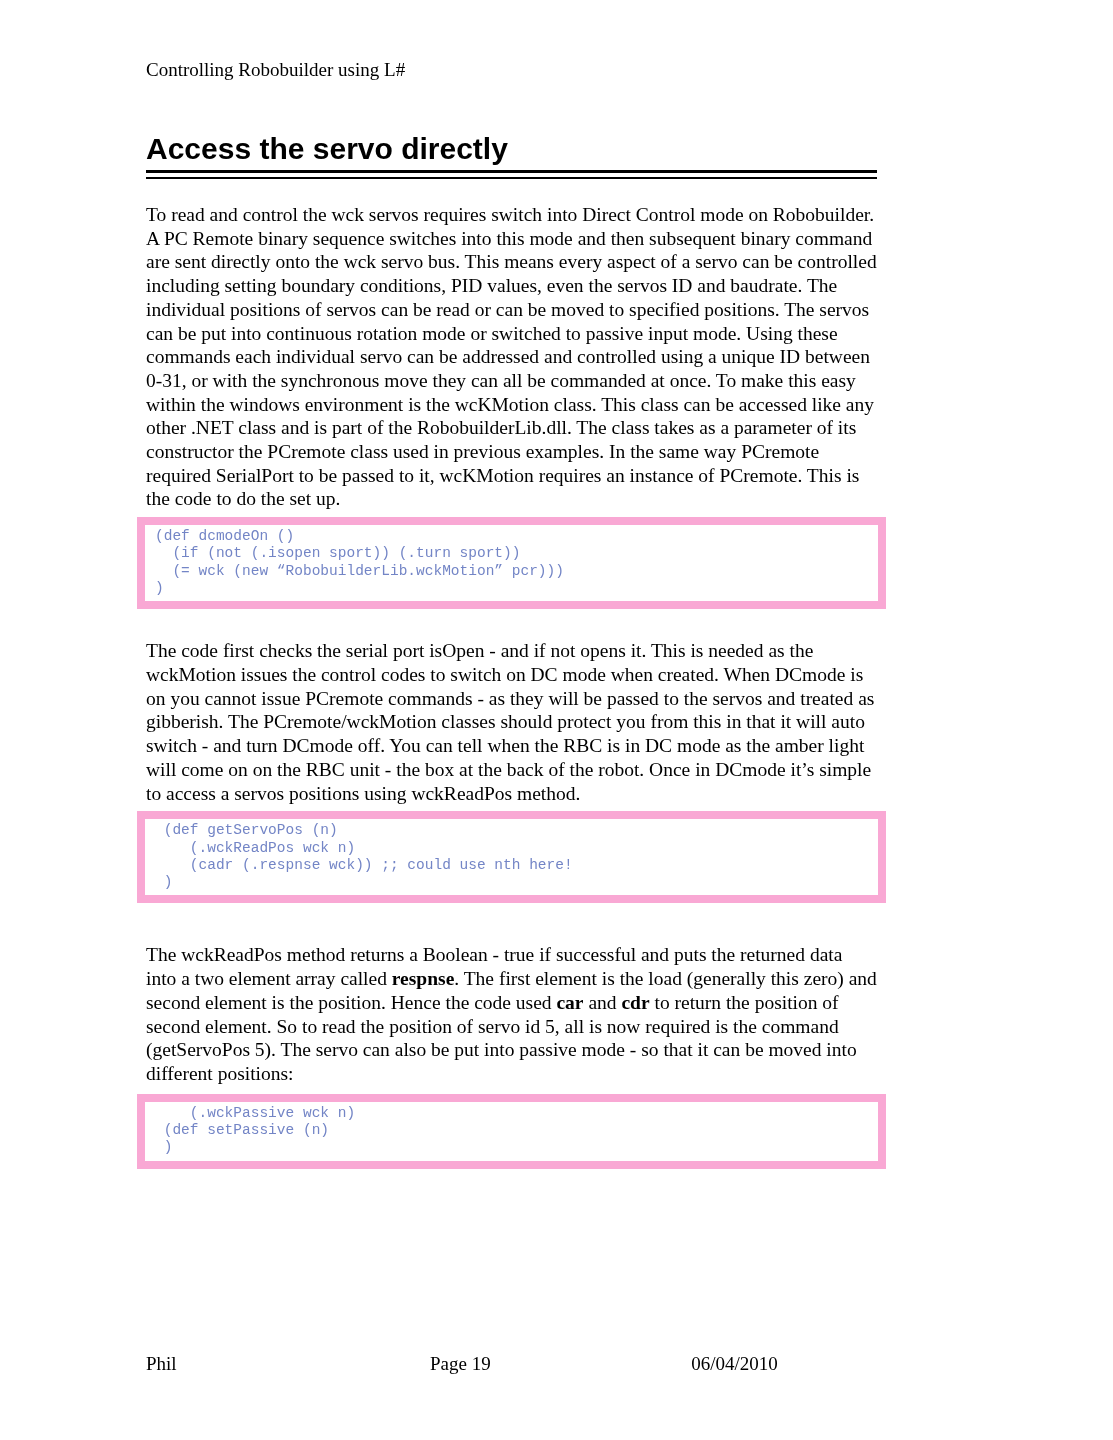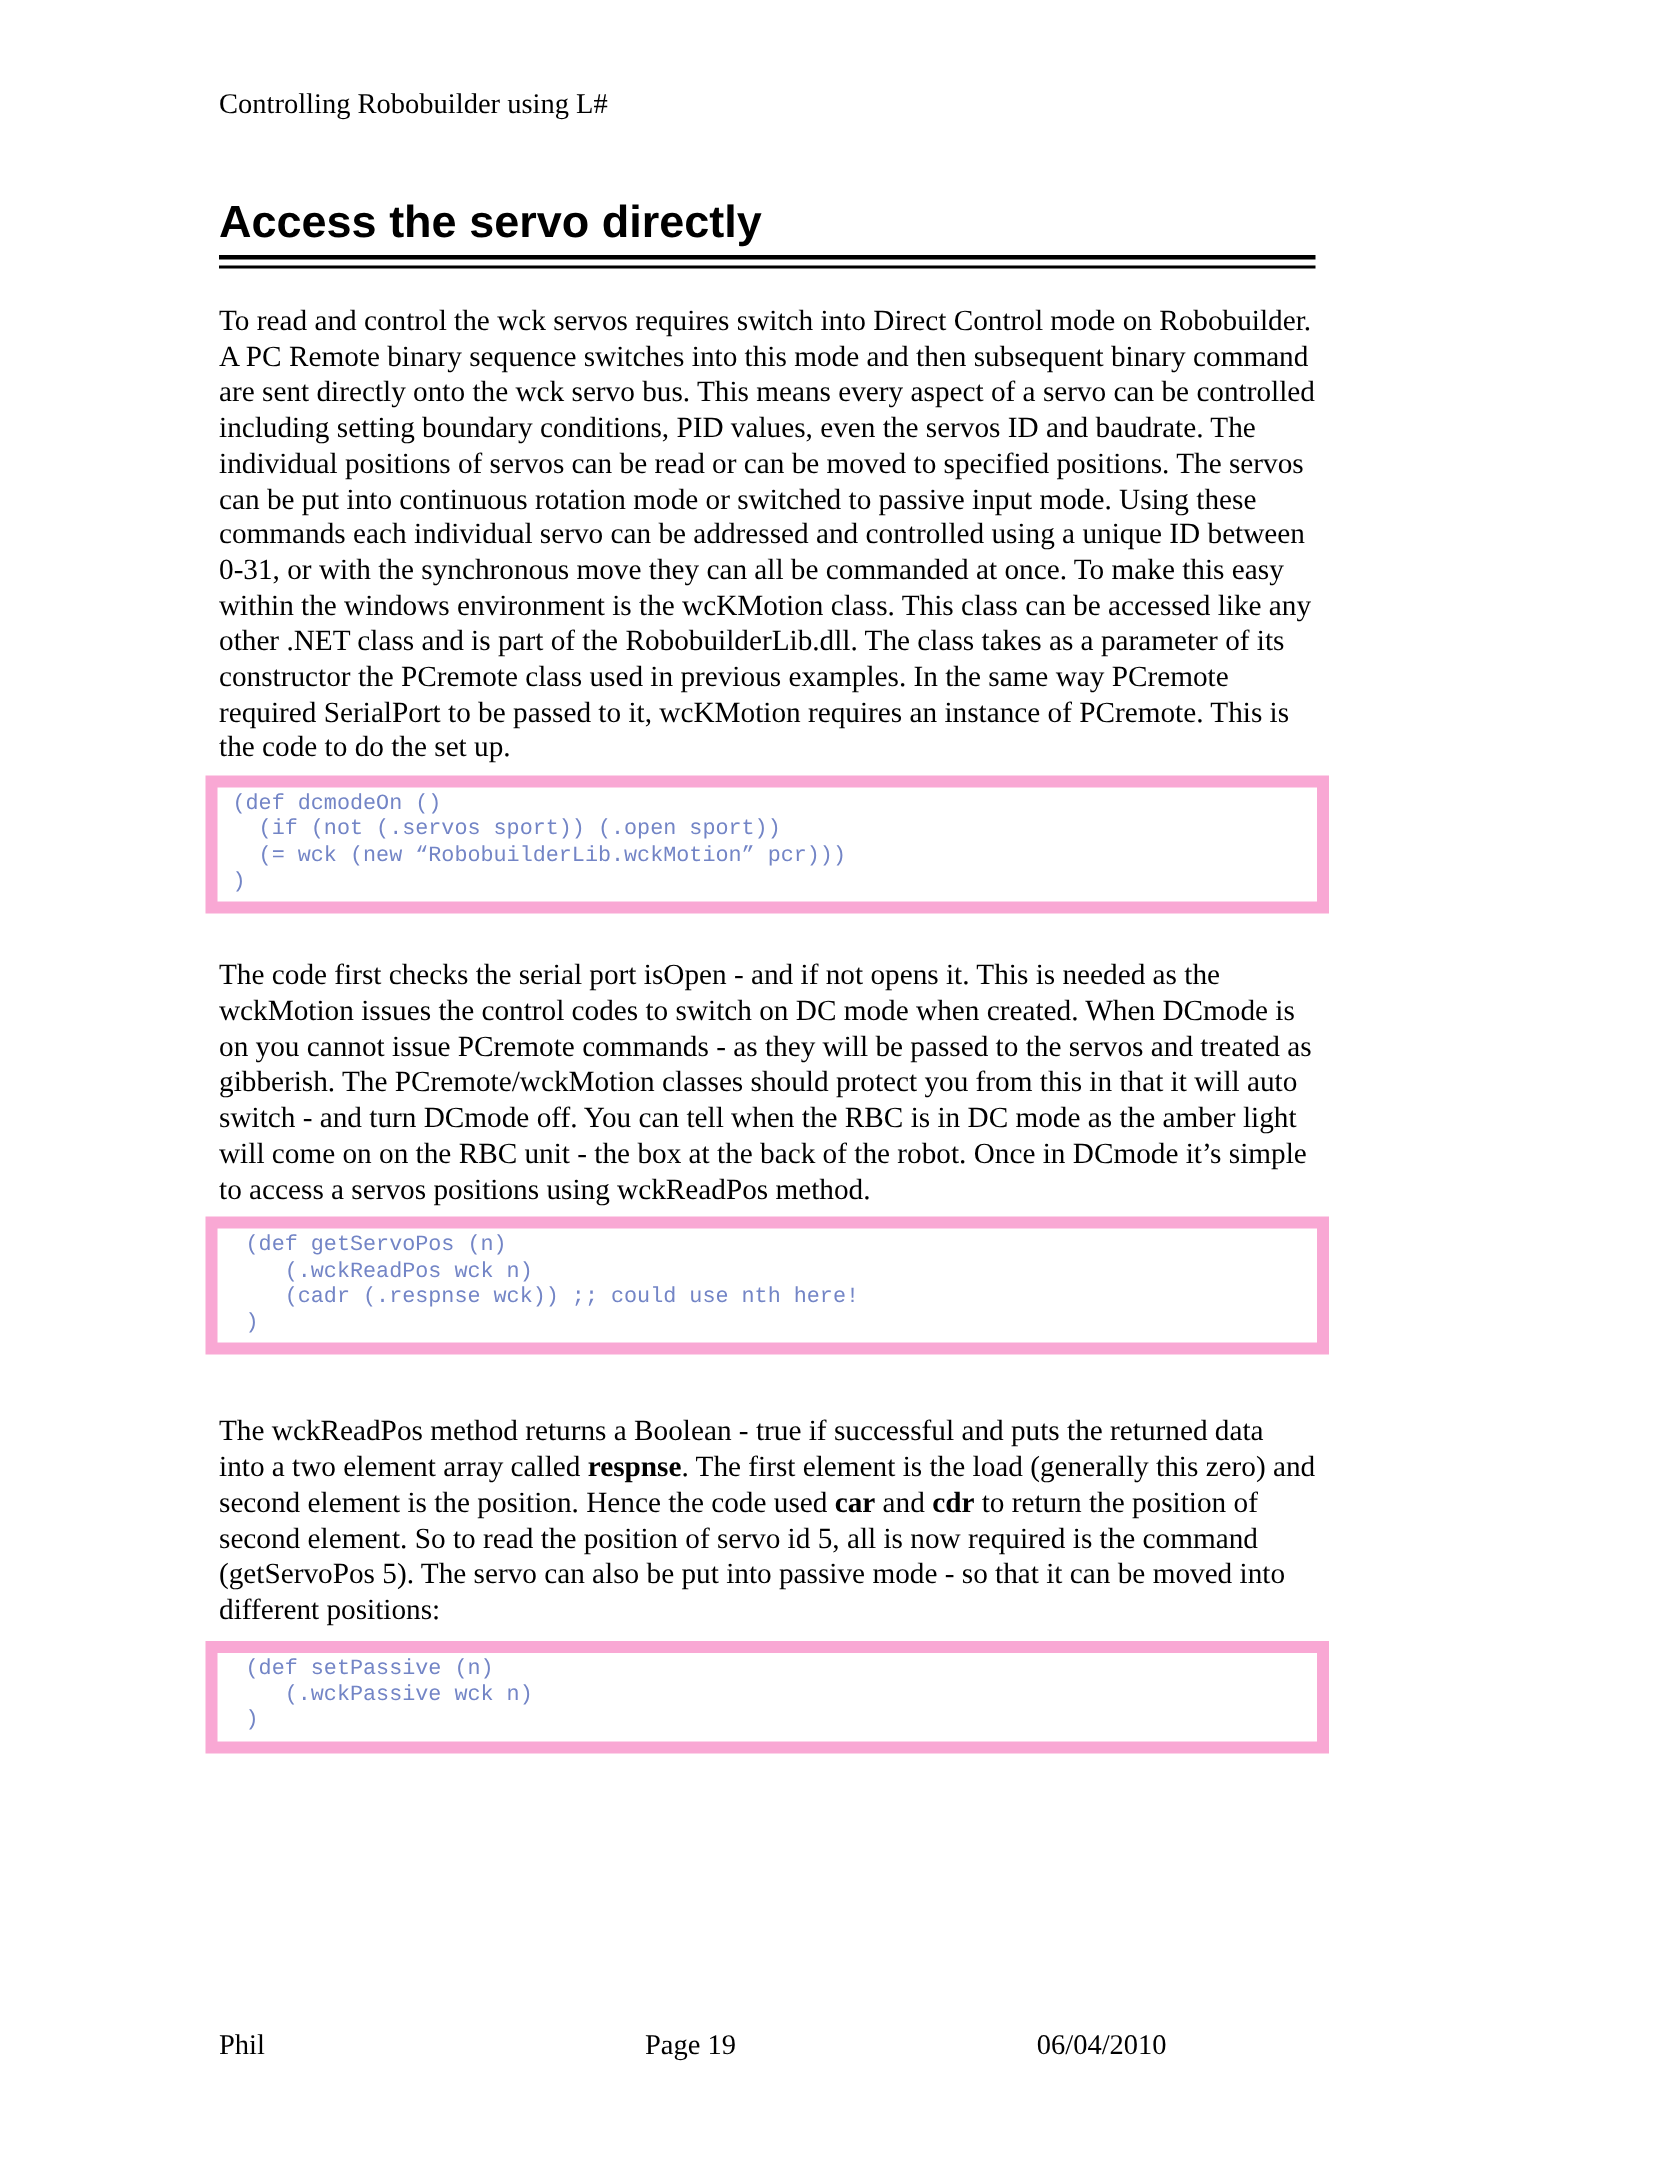--- a/index.html
+++ b/index.html
@@ -84,39 +84,39 @@
   <div class="running-header">Controlling Robobuilder using L#</div>
 
   <h1 class="section-title">Access the servo directly</h1>
 
   <div class="title-rule"></div>
 
   <p class="body-para para1">To read and control the wck servos requires switch into Direct Control mode on Robobuilder. A PC Remote binary sequence switches into this mode and then subsequent binary command are sent directly onto the wck servo bus. This means every aspect of a servo can be controlled including setting boundary conditions, PID values, even the servos ID and baudrate. The individual positions of servos can be read or can be moved to specified positions. The servos can be put into continuous rotation mode or switched to passive input mode. Using these commands each individual servo can be addressed and controlled using a unique ID between 0-31, or with the synchronous move they can all be commanded at once. To make this easy within the windows environment is the wcKMotion class. This class can be accessed like any other .NET class and is part of the RobobuilderLib.dll. The class takes as a parameter of its constructor the PCremote class used in previous examples. In the same way PCremote required SerialPort to be passed to it, wcKMotion requires an instance of PCremote. This is the code to do the set up.</p>
 
   <div class="code-box">
     <div class="code-line">(def dcmodeOn ()</div>
-    <div class="code-line">  (if (not (.servos sport)) (.open sport))</div>
+    <div class="code-line">  (if (not (.isopen sport)) (.turn sport))</div>
     <div class="code-line">  (= wck (new “RobobuilderLib.wckMotion” pcr)))</div>
     <div class="code-line">)</div>
   </div>
 
   <p class="body-para para2">The code first checks the serial port isOpen - and if not opens it. This is needed as the wckMotion issues the control codes to switch on DC mode when created. When DCmode is on you cannot issue PCremote commands - as they will be passed to the servos and treated as gibberish. The PCremote/wckMotion classes should protect you from this in that it will auto switch - and turn DCmode off. You can tell when the RBC is in DC mode as the amber light will come on on the RBC unit - the box at the back of the robot. Once in DCmode it’s simple to access a servos positions using wckReadPos method.</p>
 
   <div class="code-box">
     <div class="code-line"> (def getServoPos (n)</div>
     <div class="code-line">    (.wckReadPos wck n)</div>
     <div class="code-line">    (cadr (.respnse wck)) ;; could use nth here!</div>
     <div class="code-line"> )</div>
   </div>
 
   <p class="body-para para3"><span>The wckReadPos method returns a Boolean - true if successful and puts the returned data into a two element array called </span><b>respnse</b><span>. The first element is the load (generally this zero) and second element is the position. Hence the code used </span><b>car</b><span> and </span><b>cdr</b><span> to return the position of second element. So to read the position of servo id 5, all is now required is the command (getServoPos 5). The servo can also be put into passive mode - so that it can be moved into different positions:</span></p>
 
   <div class="code-box third">
+    <div class="code-line">    (.wckPassive wck n)</div>
     <div class="code-line"> (def setPassive (n)</div>
-    <div class="code-line">    (.wckPassive wck n)</div>
     <div class="code-line"> )</div>
   </div>
 
   <div class="page-footer">
     <span class="footer-author">Phil</span>
     <span class="footer-page">Page 19</span>
     <span class="footer-date">06/04/2010</span>
   </div>
 
 </div>

